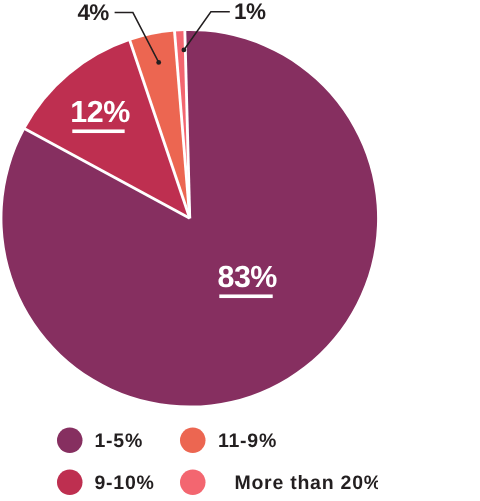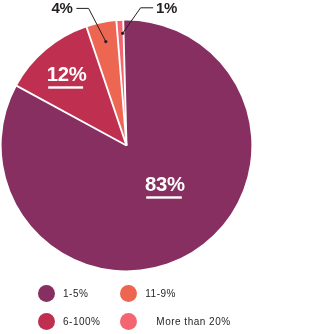--- a/index.html
+++ b/index.html
@@ -6,21 +6,21 @@
   html,body{margin:0;padding:0;background:#ffffff;}
   body{width:252px;height:334px;overflow:hidden;
        font-family:"Liberation Sans",sans-serif;
        -webkit-font-smoothing:antialiased;}
   #page{position:relative;width:252px;height:334px;background:#fff;}
   svg{display:block;}
   .pie-wrap{position:absolute;left:0;top:0;width:252px;height:280px;}
   .legend{position:absolute;left:0;top:0;width:252px;height:334px;}
   .legend-item{position:absolute;}
   .legend-dot{position:absolute;width:17.2px;height:17.2px;border-radius:50%;}
-  .legend-label{position:absolute;font-size:10px;font-weight:normal;letter-spacing:0.5px;
+  .legend-label{position:absolute;font-size:13px;font-weight:bold;letter-spacing:0.5px;
                 color:#231f20;white-space:nowrap;line-height:11px;}
 </style>
 </head>
 <body>
 
 <div id="page">
 
   <div class="pie-wrap">
     <svg id="pie-svg" width="252" height="280" viewBox="0 0 252 280">
         <path d="M 126.5 145.5 L 123.23 20.64 A 124.9 124.9 0 1 1 16.73 85.92 Z" fill="#862f60"></path>
@@ -48,21 +48,21 @@
       </svg>
   </div>
 
   <div class="legend">
     <div class="legend-item">
       <span class="legend-dot" style="left: 37.6px; top: 284.7px; background: rgb(134, 47, 96);"></span>
       <span class="legend-label" style="left:63px;top:287.5px;">1-5%</span>
     </div>
     <div class="legend-item">
       <span class="legend-dot" style="left: 37.6px; top: 313.2px; background: rgb(190, 47, 80);"></span>
-      <span class="legend-label" style="left:63px;top:316px;">6-100%</span>
+      <span class="legend-label" style="left:63px;top:316px;">9-10%</span>
     </div>
     <div class="legend-item">
       <span class="legend-dot" style="left: 120.1px; top: 284.7px; background: rgb(236, 102, 81);"></span>
       <span class="legend-label" style="left:145.3px;top:287.5px;">11-9%</span>
     </div>
     <div class="legend-item">
       <span class="legend-dot" style="left: 120.1px; top: 313.2px; background: rgb(243, 102, 112);"></span>
       <span class="legend-label" style="left:145.3px;top:316px;padding-left:11px;">More than 20%</span>
     </div>
   </div>

